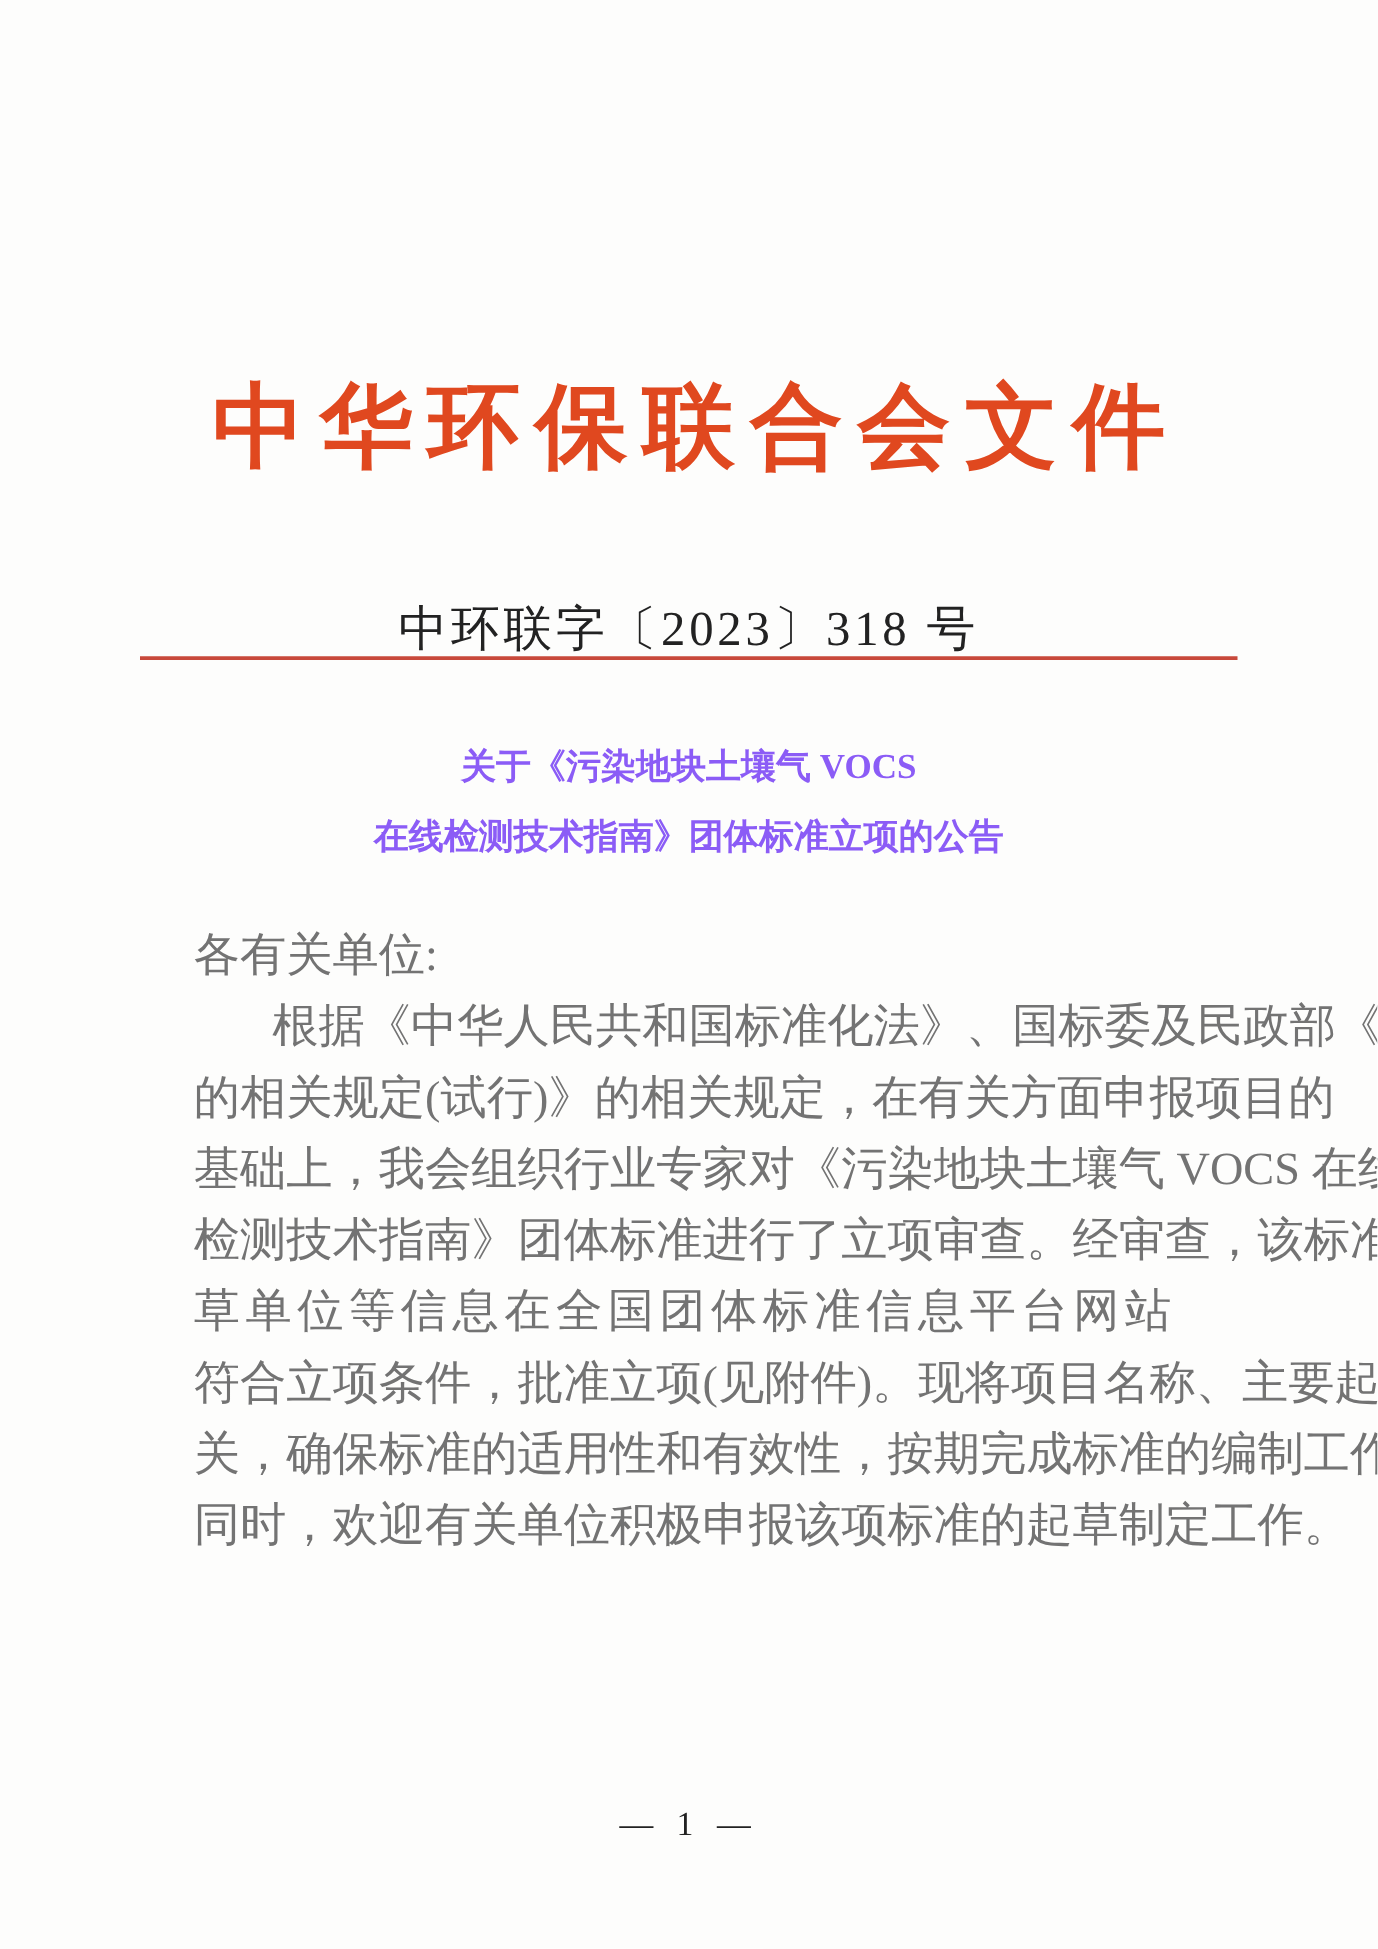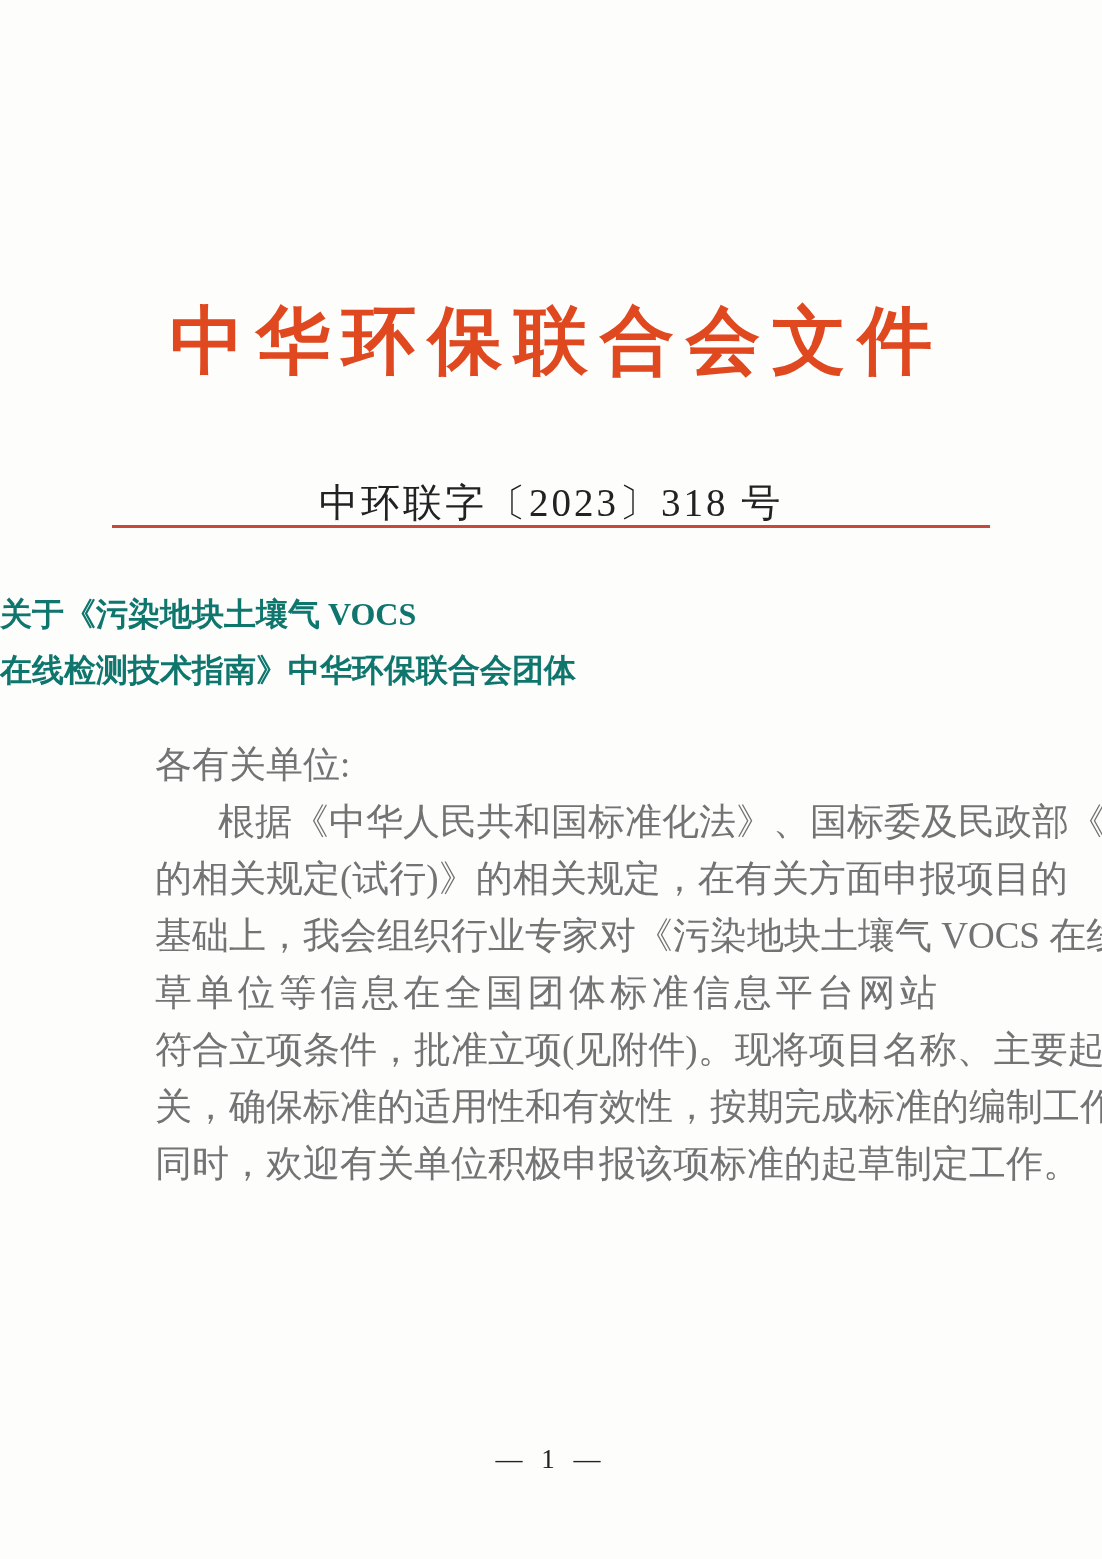--- a/index.html
+++ b/index.html
@@ -50,25 +50,25 @@
     width: 878px;
     height: 3px;
     background: #c8493b;
   }
   
   .doctitle {
     position: absolute;
     top: 586px;
     left: 0;
     width: 100%;
-    text-align: left;
-    font-size: 32px;
+    text-align: center;
+    font-size: 28px;
     font-weight: bold;
     line-height: 56px;
-    color: #0f766e;
+    color: #8b5cf6;
   }
   
   .docbody {
     position: absolute;
     top: 736px;
     left: 155px;
     width: 782px;
     font-size: 37px;
     line-height: 57px;
     color: #737373;
@@ -104,28 +104,29 @@
 <div class="page">
 
   <div class="letterhead">中华环保联合会文件</div>
 
   <div class="docnum">中环联字〔2023〕318 号</div>
 
   <div class="rule"></div>
 
   <div class="doctitle">
     <div>关于《污染地块土壤气 VOCS</div>
-    <div>在线检测技术指南》中华环保联合会团体</div>
+    <div>在线检测技术指南》团体标准立项的公告</div>
   </div>
 
   <div class="docbody">
     <div class="bl">各有关单位:</div>
     <div class="bl indent">根据《中华人民共和国标准化法》、国标委及民政部《团</div>
     <div class="bl">的相关规定(试行)》的相关规定，在有关方面申报项目的</div>
     <div class="bl">基础上，我会组织行业专家对《污染地块土壤气 VOCS 在线</div>
+    <div class="bl">检测技术指南》团体标准进行了立项审查。经审查，该标准</div>
     <div class="bl stretch">草单位等信息在全国团体标准信息平台网站</div>
     <div class="bl">符合立项条件，批准立项(见附件)。现将项目名称、主要起</div>
     <div class="bl">关，确保标准的适用性和有效性，按期完成标准的编制工作。</div>
     <div class="bl">同时，欢迎有关单位积极申报该项标准的起草制定工作。</div>
   </div>
 
   <div class="pagenum">— 1 —</div>
 
 </div>
 

